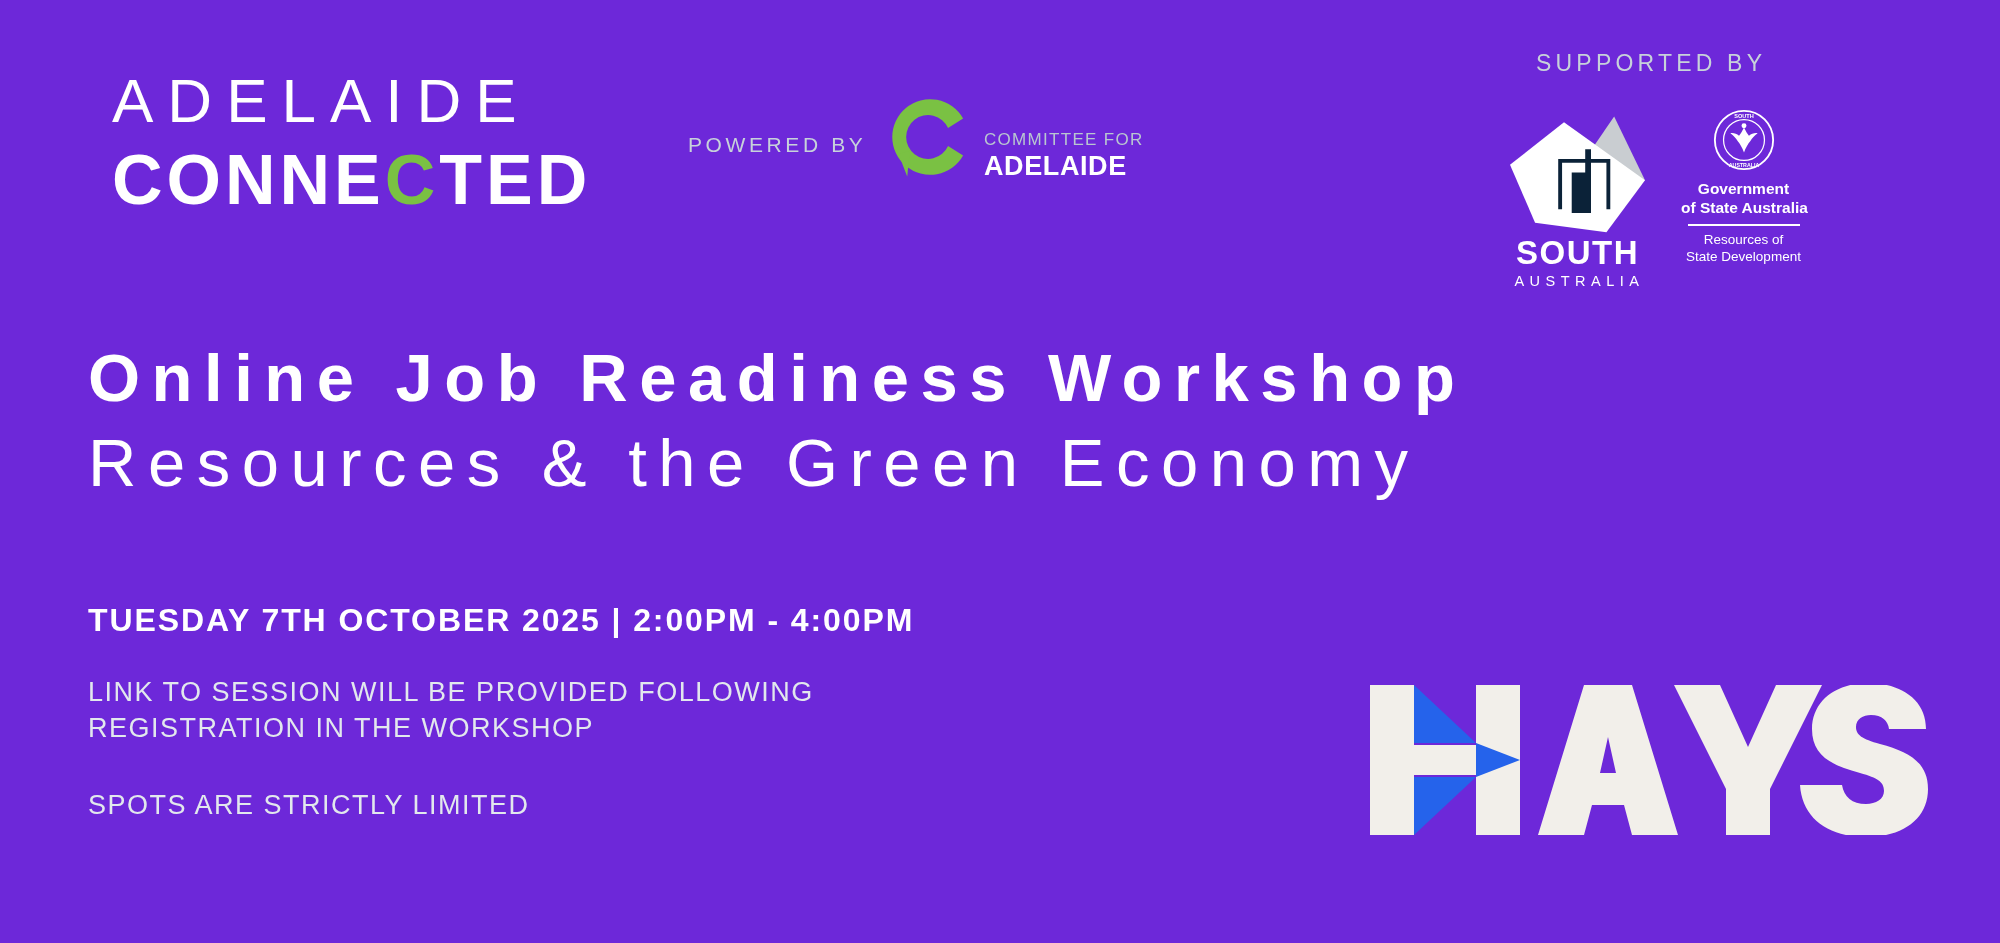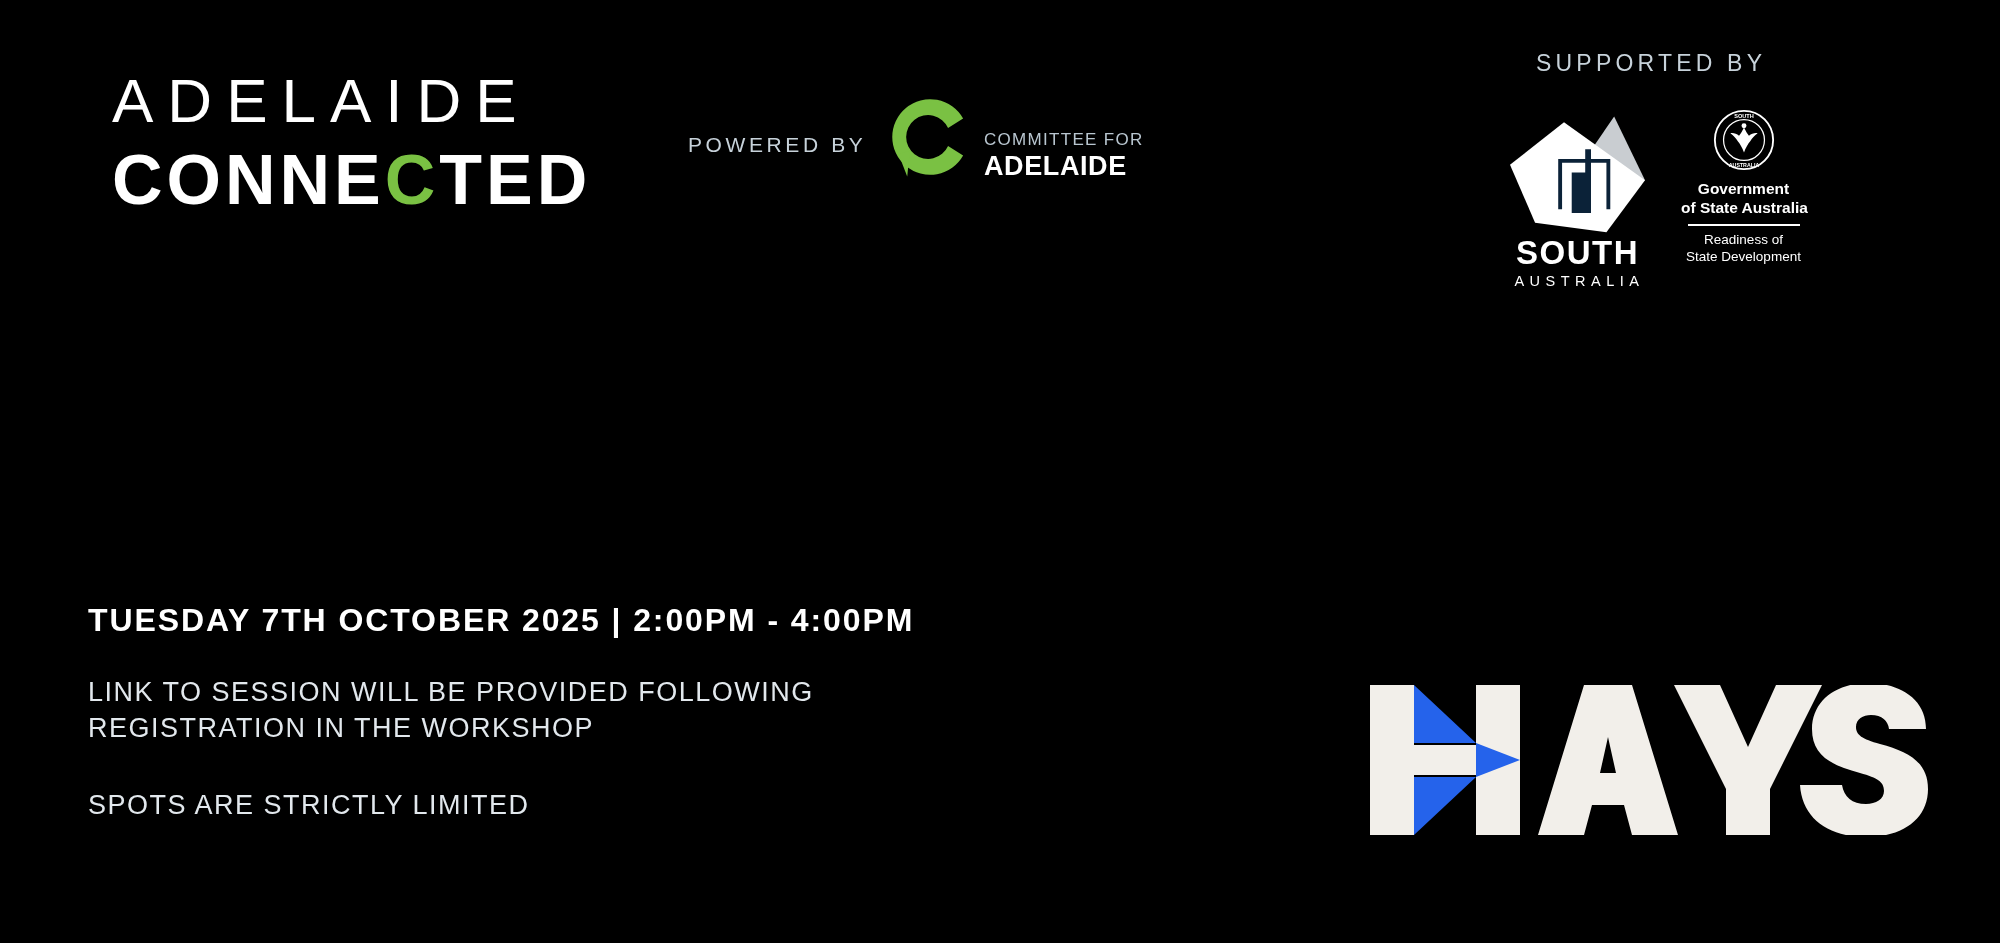--- a/index.html
+++ b/index.html
@@ -3,21 +3,21 @@
 <meta charset="utf-8">
 <style>
   * { margin:0; padding:0; box-sizing:border-box; }
   html,body { background:#061f35; }
   body {
     width:2000px; height:943px;
     font-family:"Liberation Sans", sans-serif;
     position:relative; overflow:hidden;
     color:#ffffff;
   }
-  .stage { position:absolute; inset:0; background:#000000; }
+  .stage { position:absolute; inset:0; background:#6d28d9; }
 
   
   .topbar { position:absolute; left:0; top:0; width:2000px; height:300px; }
 
   
   .ac-logo { position:absolute; left:112px; top:70px; width:545px; }
   .ac-line1 {
     font-size:62px; font-weight:300; letter-spacing:14px;
     color:#ffffff; line-height:1; white-space:nowrap;
     font-family:"Liberation Sans", sans-serif;
@@ -162,27 +162,31 @@
             <circle cx="50" cy="50" r="33" fill="none" stroke="#ffffff" stroke-width="2"></circle>
             <path fill="#ffffff" d="M50 30 C53 36 55 40 58 43 C62 40 67 38 72 39 C67 43 63 47 60 52 C56 57 53 62 50 70 C47 62 44 57 40 52 C37 47 33 43 28 39 C33 38 38 40 42 43 C45 40 47 36 50 30 Z"></path>
             <circle cx="50" cy="27" r="4" fill="#ffffff"></circle>
             <text x="50" y="15" fill="#ffffff" font-size="9" font-weight="700" text-anchor="middle" font-family="Liberation Sans, sans-serif">SOUTH</text>
             <text x="50" y="93" fill="#ffffff" font-size="8.5" font-weight="700" text-anchor="middle" font-family="Liberation Sans, sans-serif">AUSTRALIA</text>
           </svg>
         </div>
         <div class="gov-l1">Government</div>
         <div class="gov-l2">of State Australia</div>
         <div class="gov-rule"></div>
-        <div class="gov-d1">Readiness of</div>
+        <div class="gov-d1">Resources of</div>
         <div class="gov-d2">State Development</div>
       </div>
 
     </div>
   </div>
 
+  <div class="headline">
+    <div class="title-1">Online Job Readiness Workshop</div>
+    <div class="title-2">Resources &amp; the Green Economy</div>
+  </div>
 
   <div class="datetime">TUESDAY 7TH OCTOBER 2025  |  2:00PM - 4:00PM</div>
 
   <div class="bodycopy">
     <div class="body-line">LINK TO SESSION WILL BE PROVIDED FOLLOWING</div>
     <div class="body-line">REGISTRATION IN THE WORKSHOP</div>
     <div class="body-gap"></div>
     <div class="body-line">SPOTS ARE STRICTLY LIMITED</div>
   </div>
 

